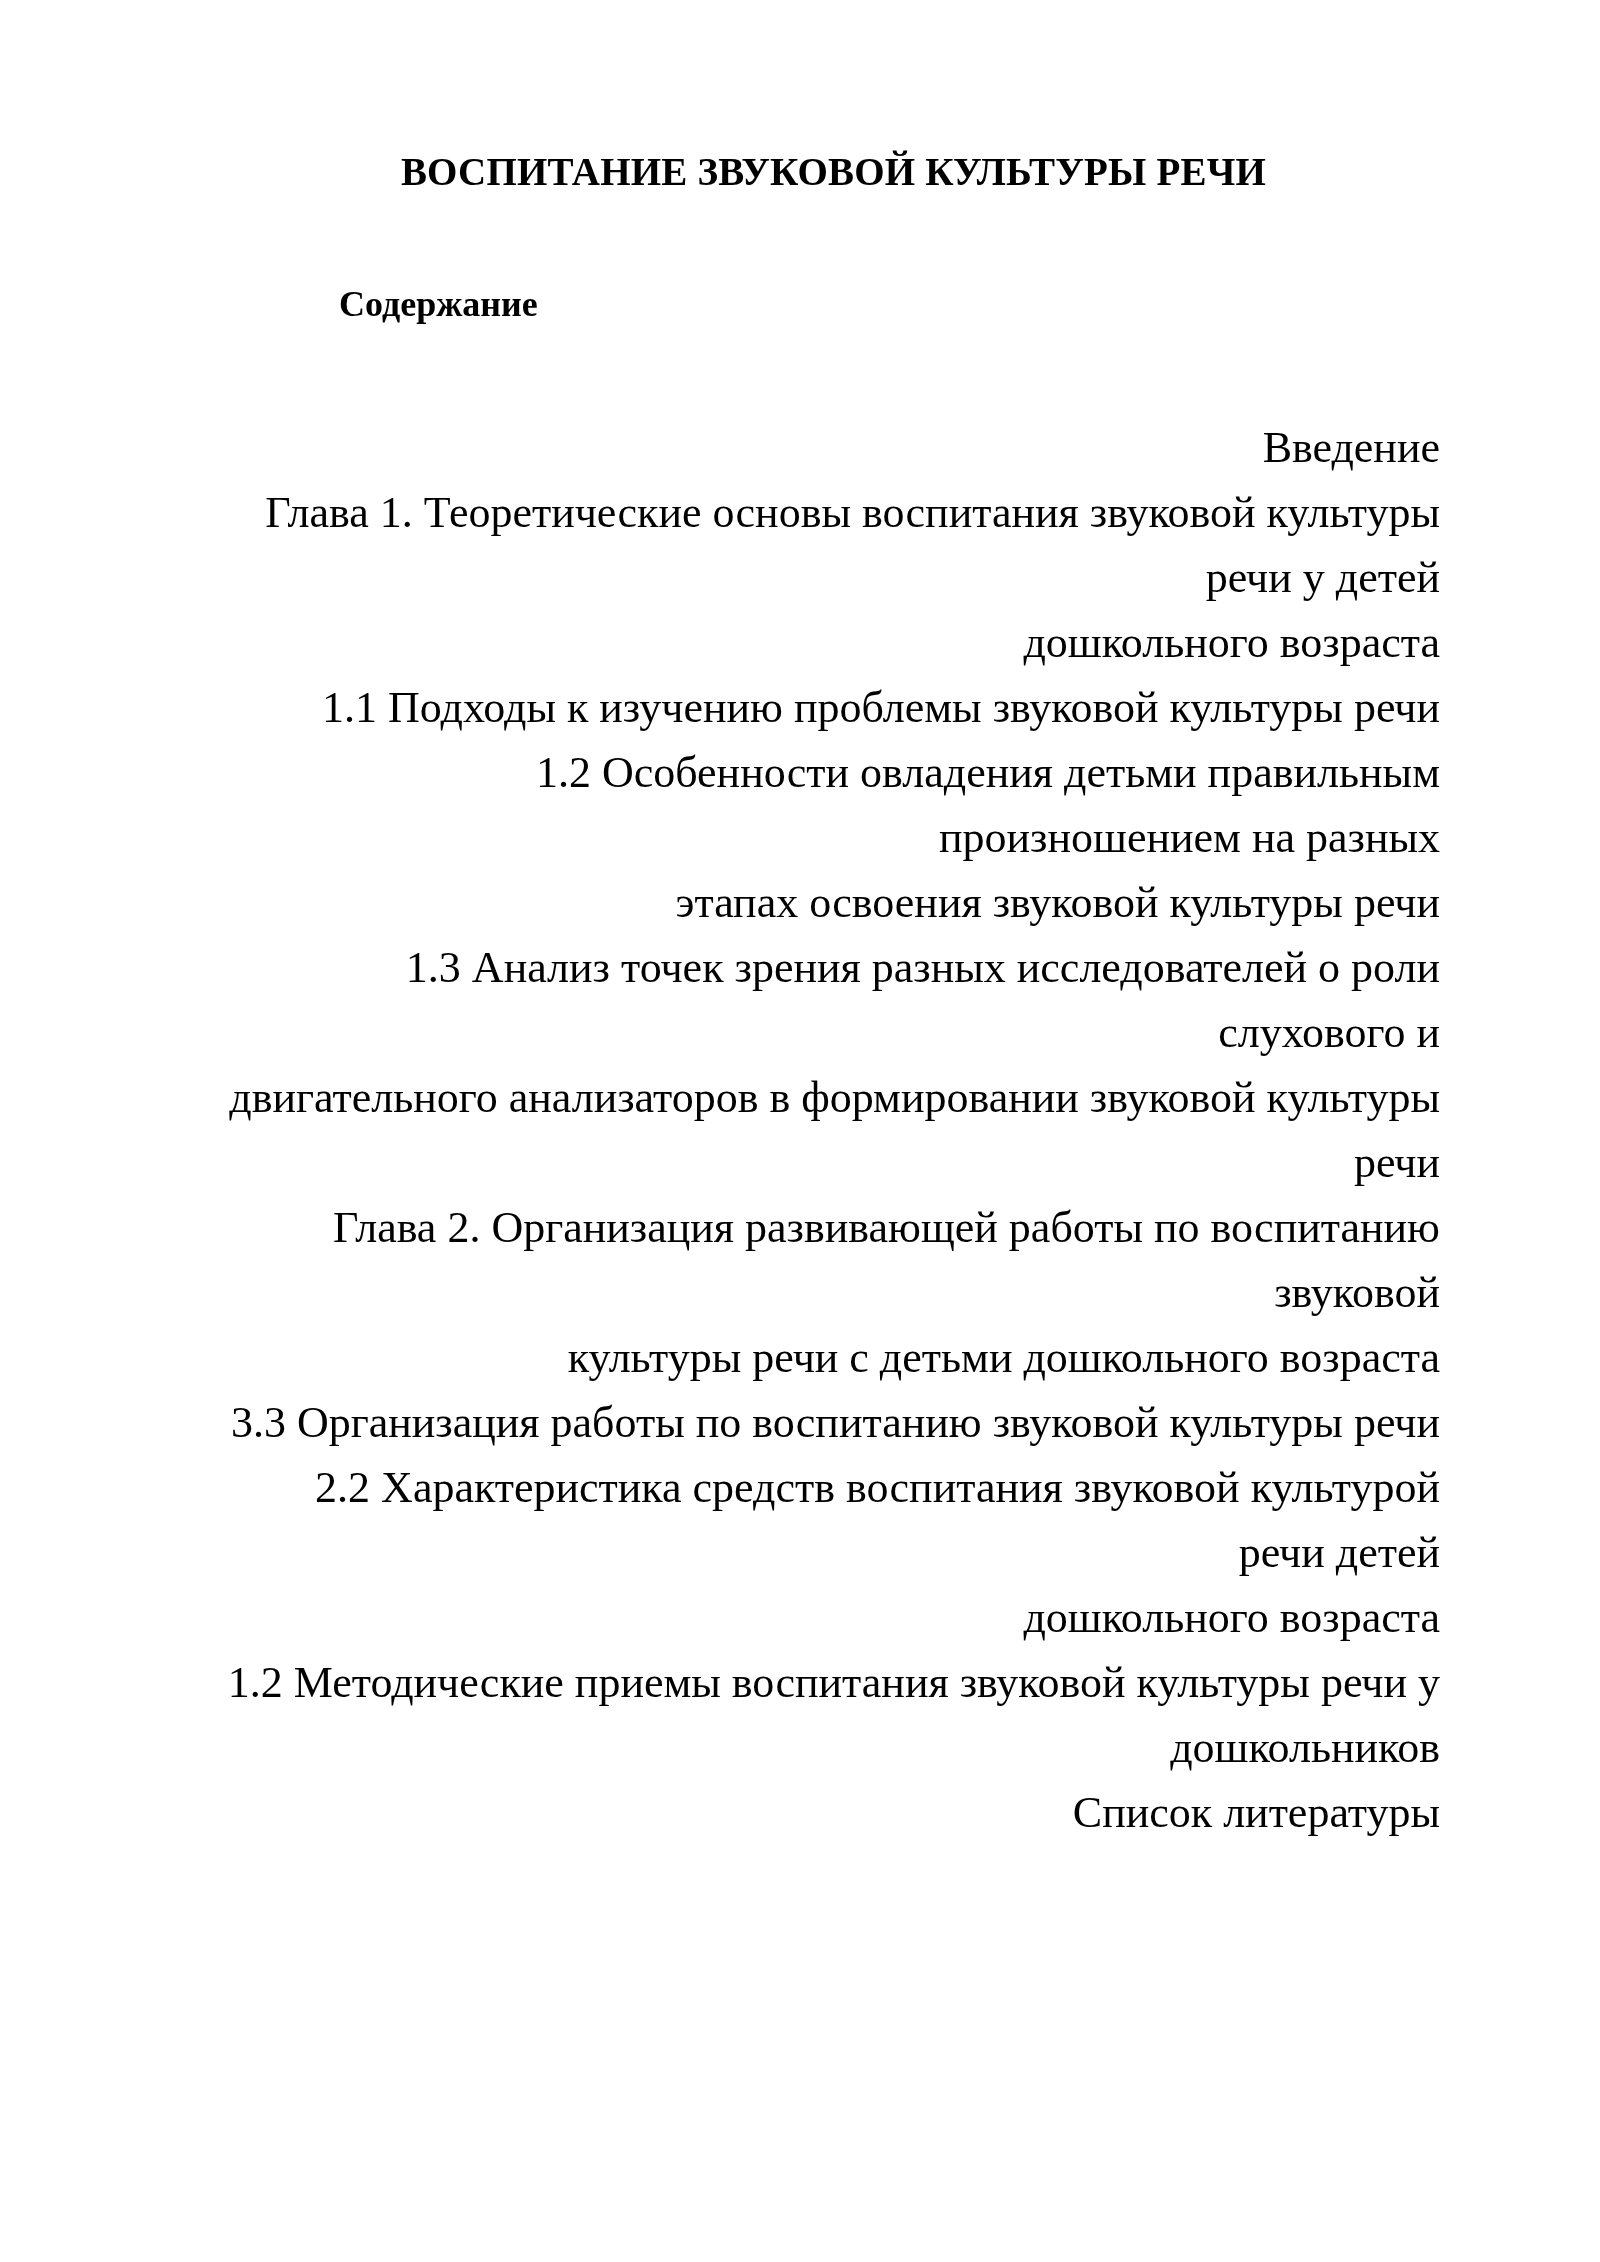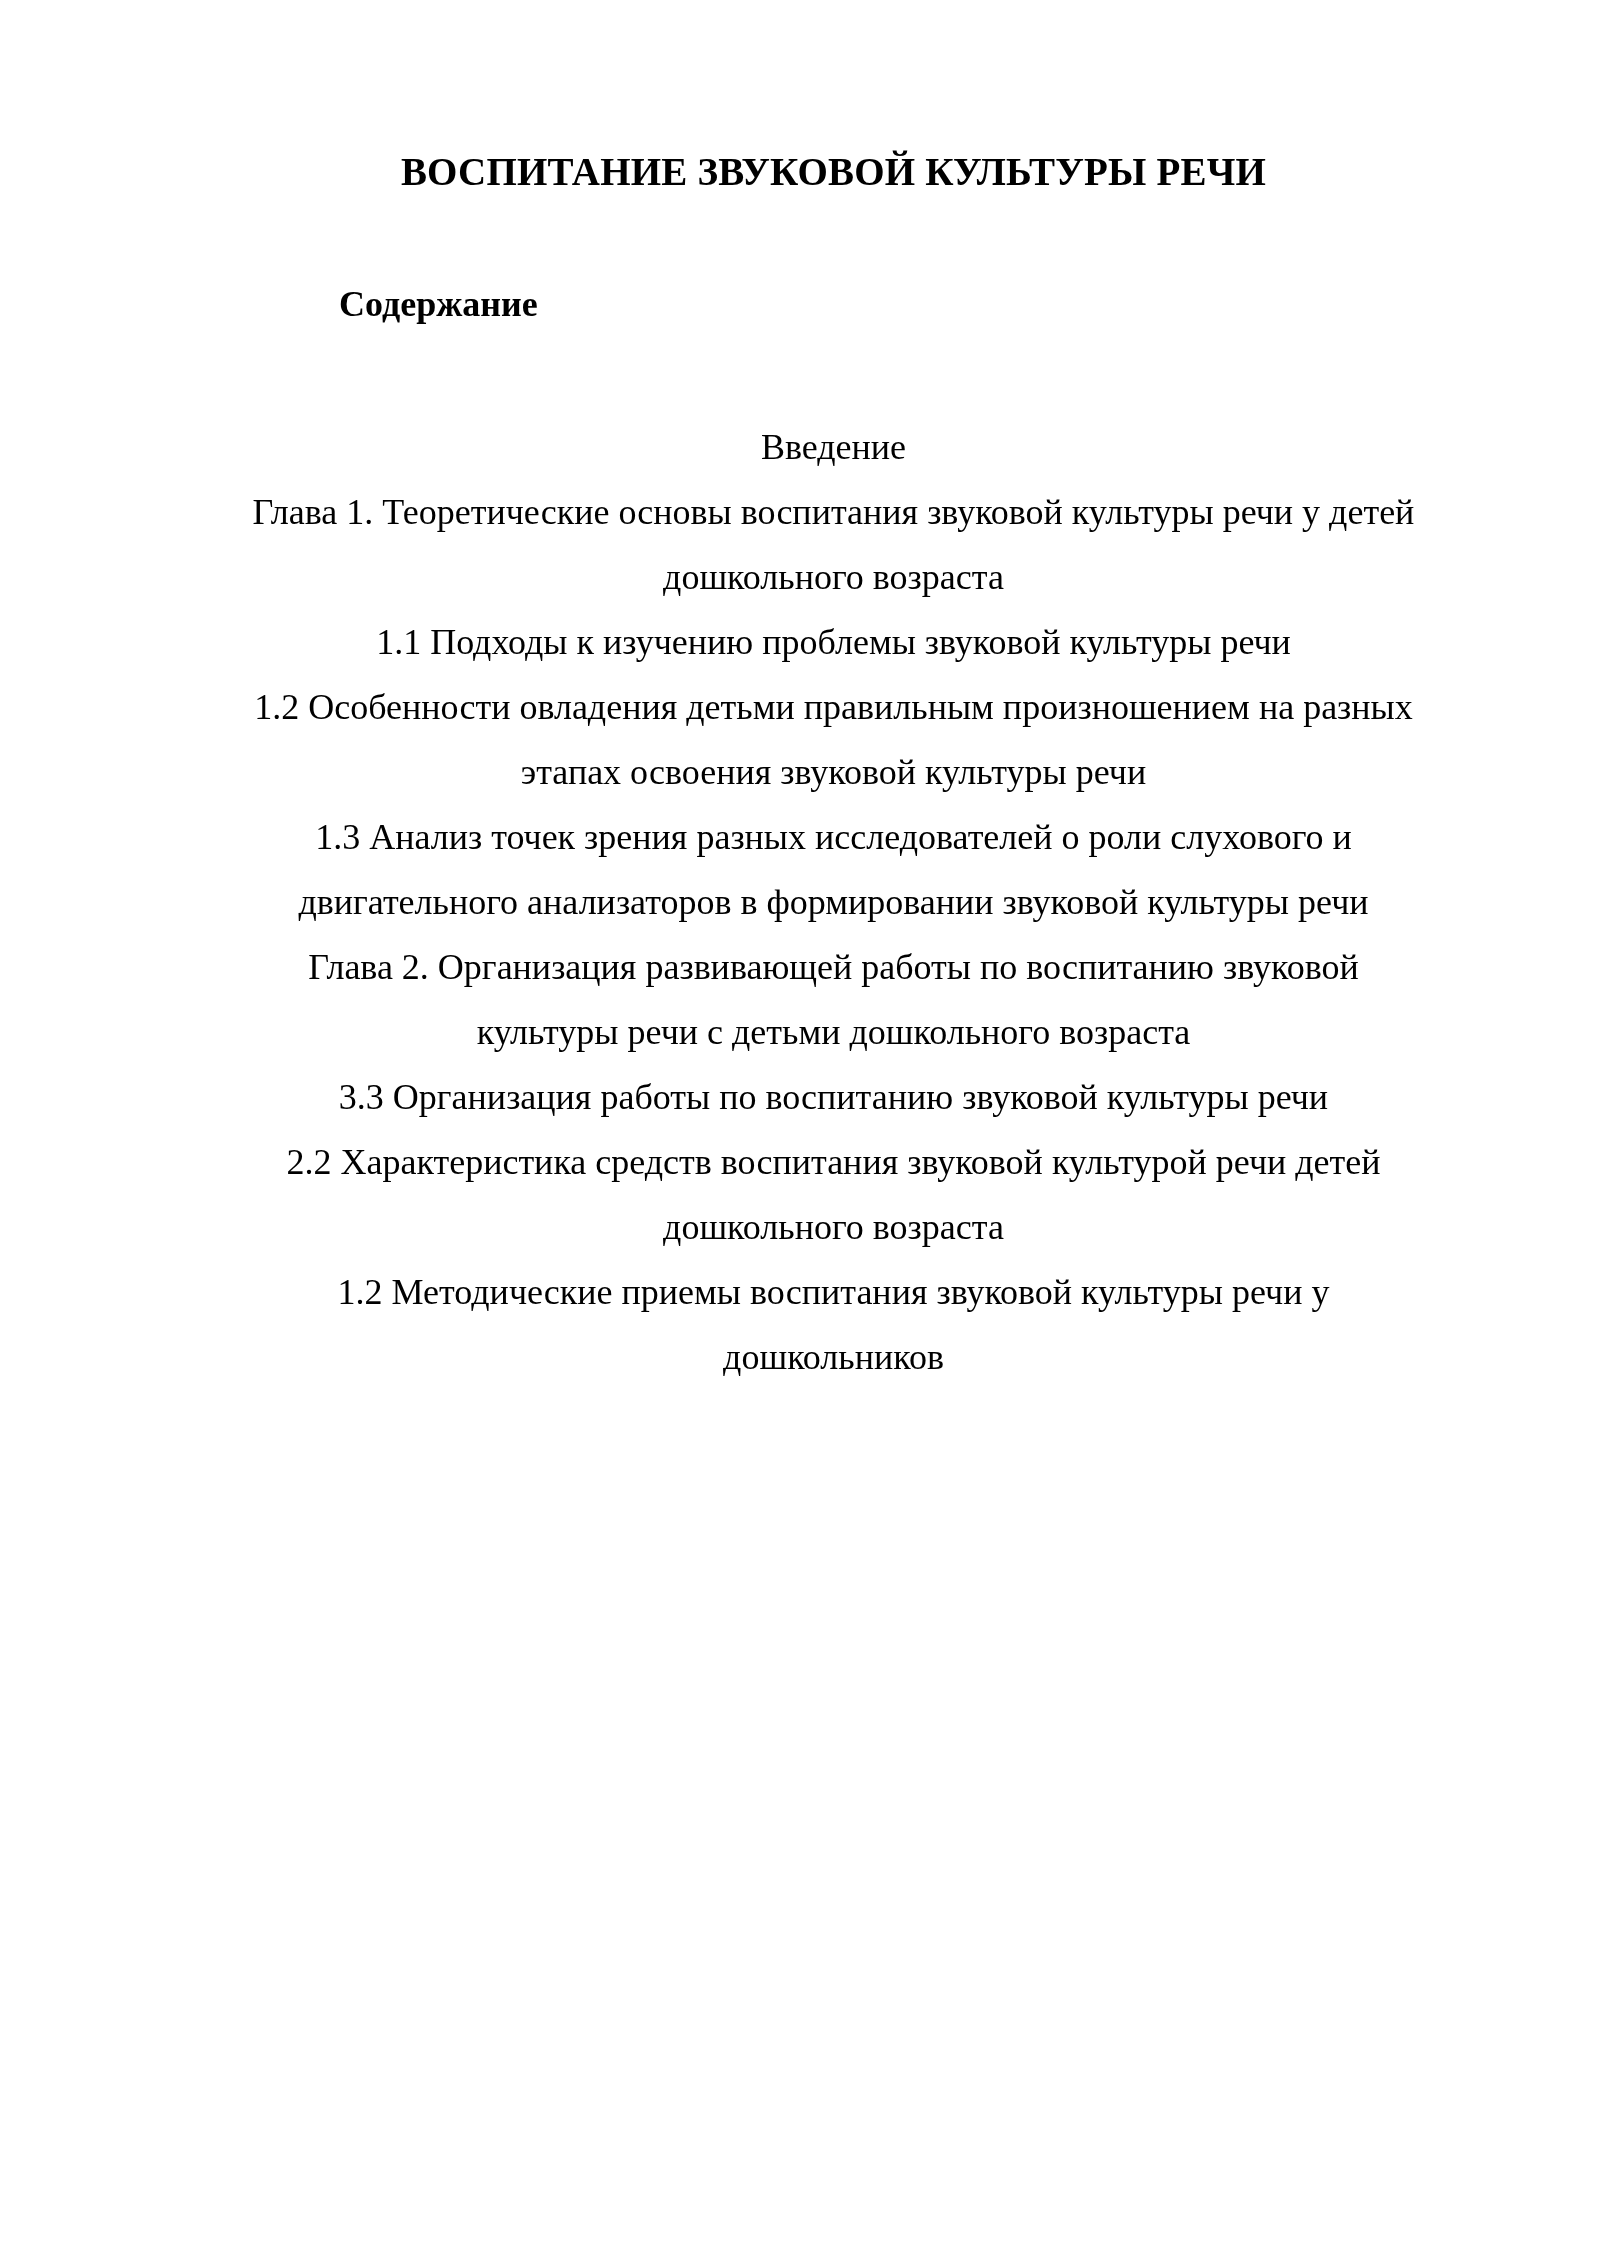--- a/index.html
+++ b/index.html
@@ -54,25 +54,25 @@
   }
 
   .toc {
     list-style: none;
     margin: 0;
     padding: 0;
     padding-top: 81px;
   }
 
   .toc-line {
-    font-size: 36px;
+    font-size: 44px;
     line-height: 65px;
     font-weight: normal;
     white-space: normal;
-    text-align: center;
+    text-align: right;
     text-indent: 0;
   }
 </style>
 </head>
 <body>
 
 <div class="page">
 
   <div class="doc-body">
 
@@ -89,17 +89,18 @@
       <li class="toc-line">этапах освоения звуковой культуры речи</li>
       <li class="toc-line">1.3 Анализ точек зрения разных исследователей о роли слухового и</li>
       <li class="toc-line">двигательного анализаторов в формировании звуковой культуры речи</li>
       <li class="toc-line">Глава 2. Организация развивающей работы по воспитанию звуковой</li>
       <li class="toc-line">культуры речи с детьми дошкольного возраста</li>
       <li class="toc-line">3.3 Организация работы по воспитанию звуковой культуры речи</li>
       <li class="toc-line">2.2 Характеристика средств воспитания звуковой культурой речи детей</li>
       <li class="toc-line">дошкольного возраста</li>
       <li class="toc-line">1.2 Методические приемы воспитания звуковой культуры речи у</li>
       <li class="toc-line">дошкольников</li>
+      <li class="toc-line">Список литературы</li>
     </ul>
 
   </div>
 
 </div>
 
 </body></html>

